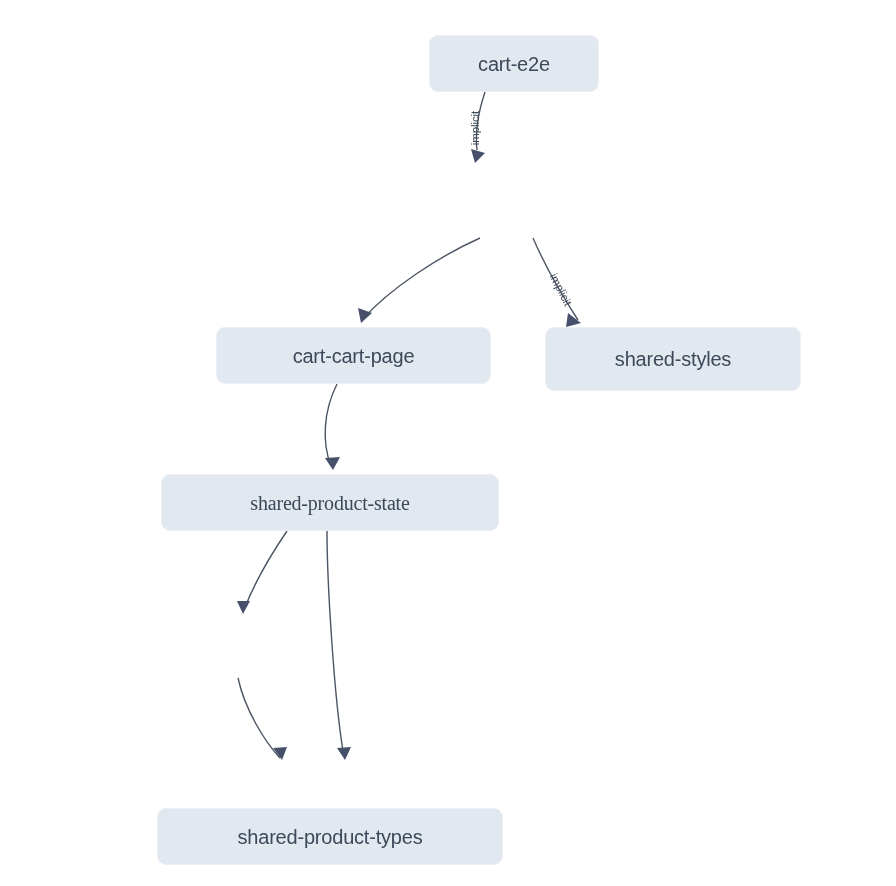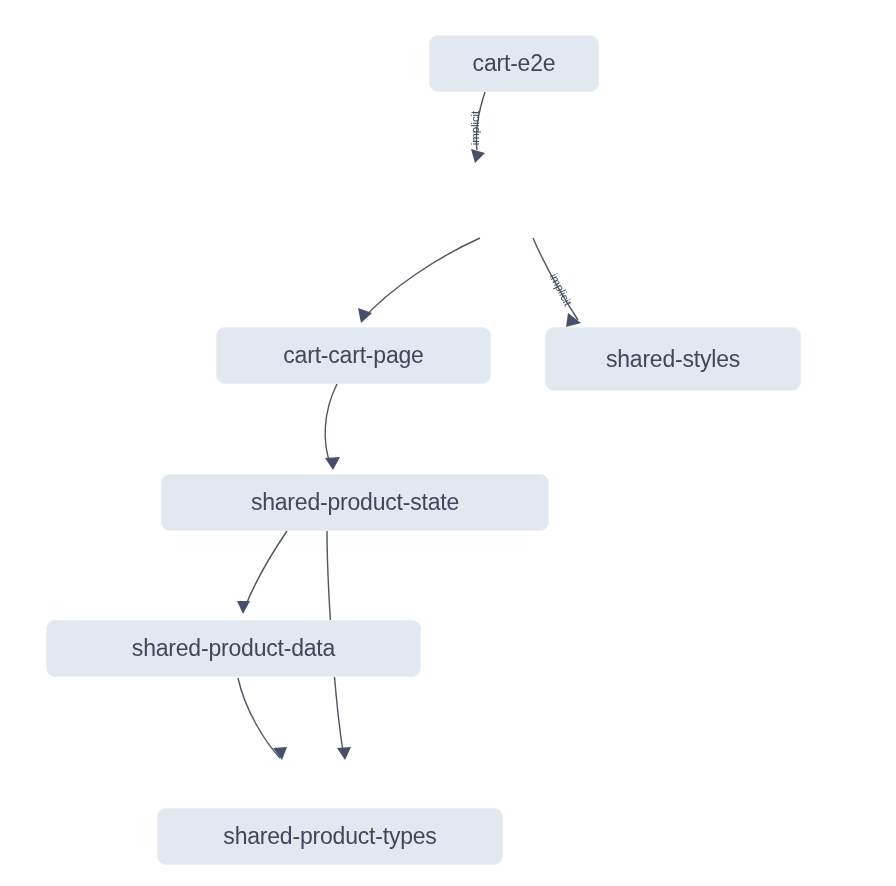--- a/index.html
+++ b/index.html
@@ -31,21 +31,21 @@
     position: absolute;
     box-sizing: border-box;
     display: flex;
     align-items: center;
     justify-content: center;
     background: #e2e8f0;
     border: 1px solid #eceff4;
     border-radius: 9px;
     color: #3d4858;
     font-family: "Liberation Sans", sans-serif;
-    font-size: 23px;
+    font-size: 20px;
     font-weight: 400;
     letter-spacing: -0.2px;
     white-space: nowrap;
     z-index: 2;
   }
   .node-label {
     display: block;
     line-height: 1;
   }
   .edge-path {
@@ -93,23 +93,20 @@
 
   <div class="graph-node" id="node-0" style="left: 429px; top: 35px; width: 170px; height: 57px;">
     <span class="node-label">cart-e2e</span>
   </div>
   <div class="graph-node" id="node-2" style="left: 216px; top: 327px; width: 275px; height: 57px;">
     <span class="node-label">cart-cart-page</span>
   </div>
   <div class="graph-node" id="node-3" style="left: 545px; top: 327px; width: 256px; height: 64px;">
     <span class="node-label">shared-styles</span>
   </div>
-  <div class="graph-node" id="node-4" style="left: 161px; top: 474px; width: 388px; height: 57px;">
+  <div class="graph-node" id="node-4" style="left: 161px; top: 474px; width: 338px; height: 57px; font-family: Liberation Serif, serif;">
     <span class="node-label">shared-product-state</span>
-  </div>
-  <div class="graph-node" id="node-5" style="left: 46px; top: 620px; width: 375px; height: 57px;">
-    <span class="node-label">shared-product-data</span>
   </div>
   <div class="graph-node" id="node-6" style="left: 157px; top: 808px; width: 346px; height: 57px;">
     <span class="node-label">shared-product-types</span>
   </div>
 
 </div>
 
 </body></html>

